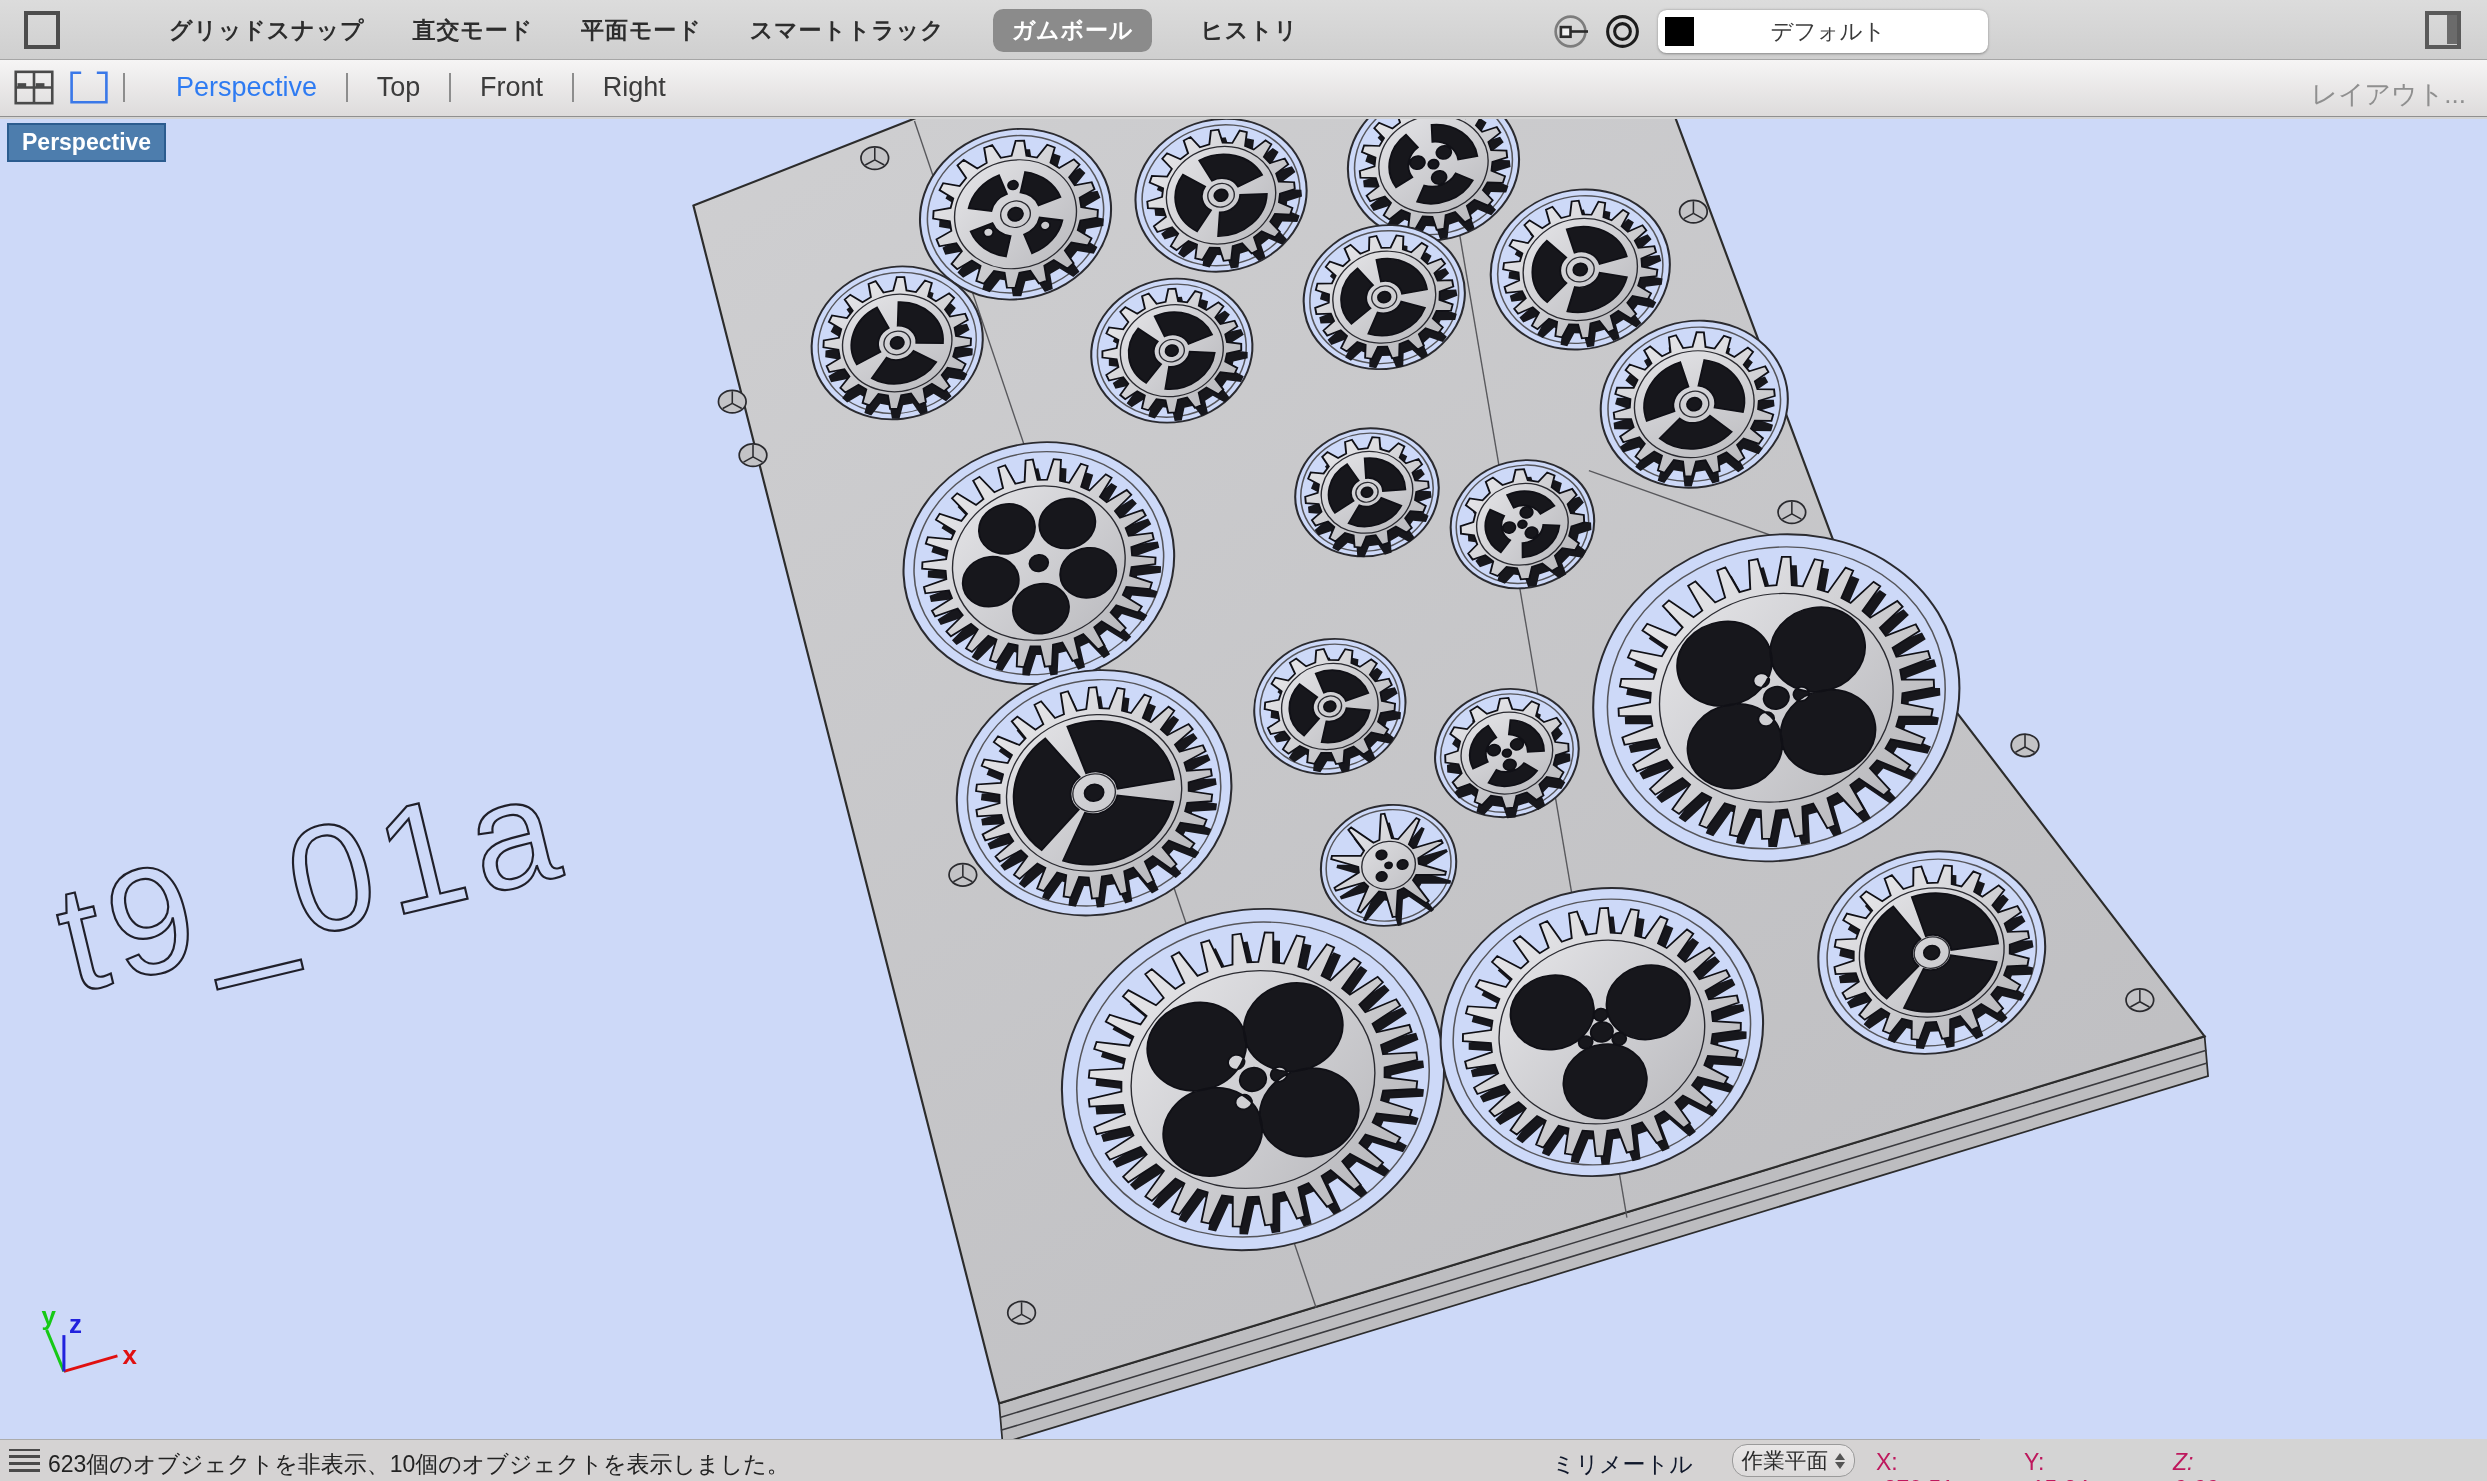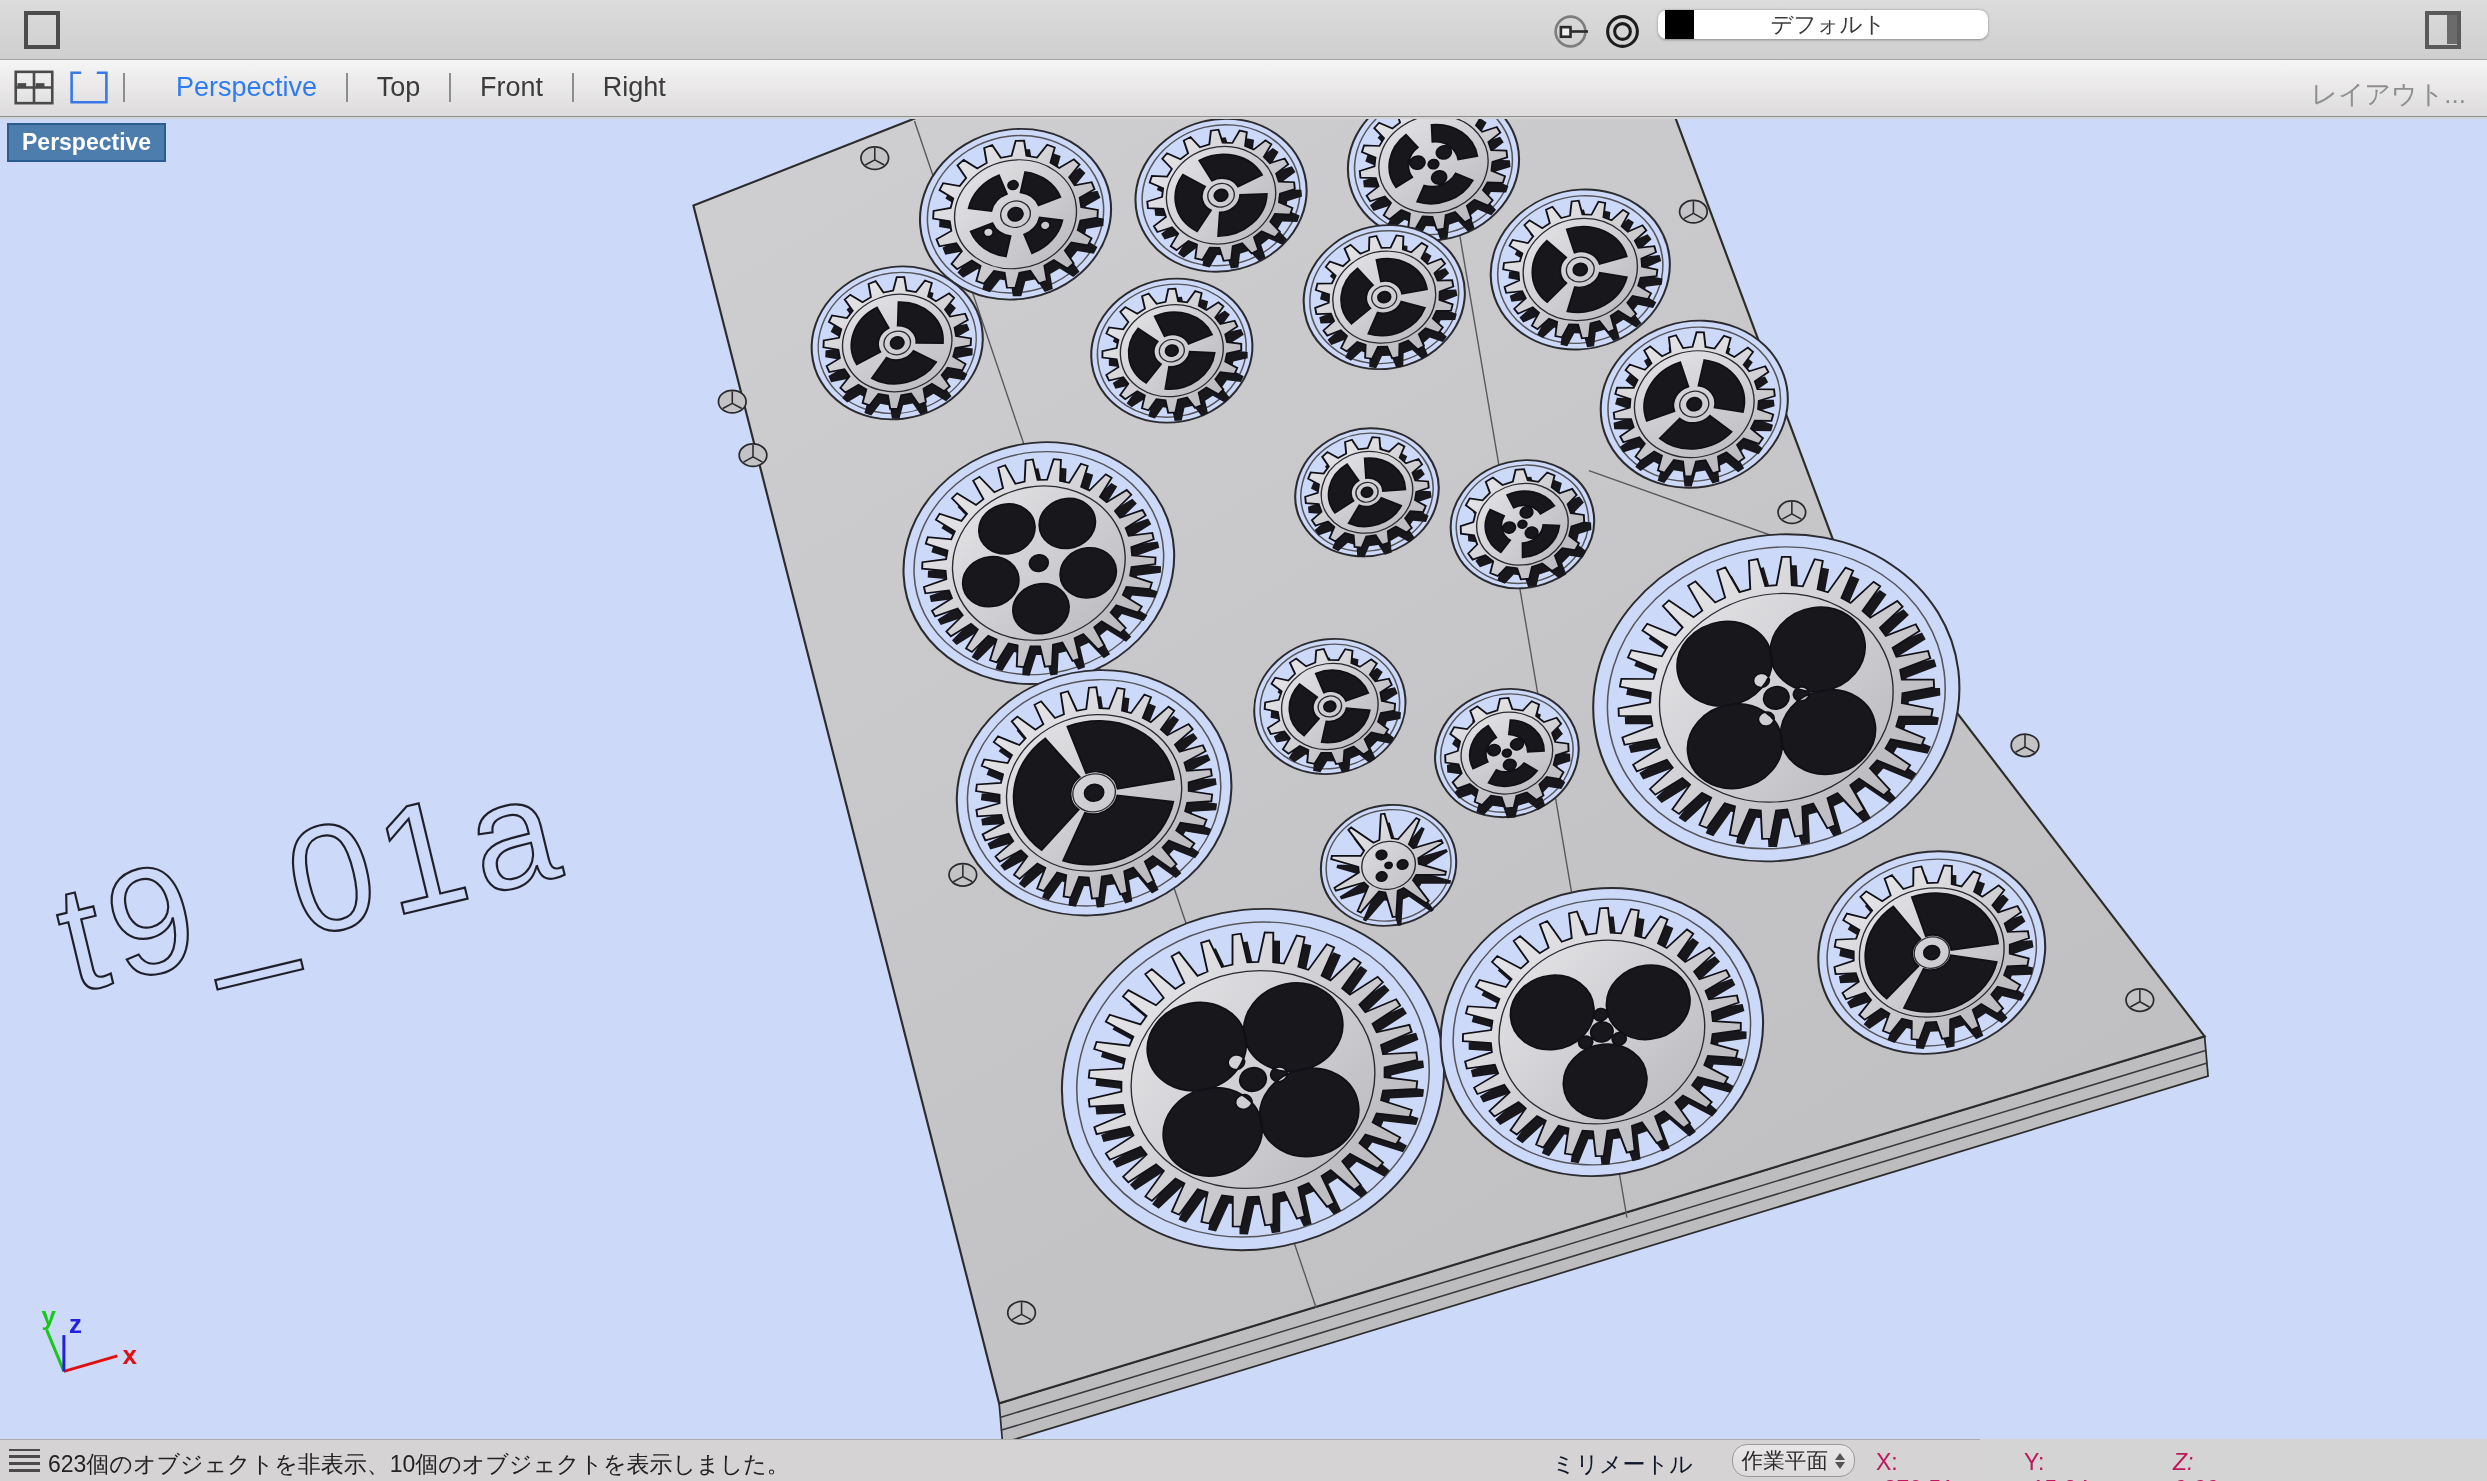--- a/index.html
+++ b/index.html
@@ -7,21 +7,21 @@
   .topbar { position:absolute; left:0; top:0; width:2487px; height:60px;
     background:linear-gradient(#dcdcdc,#cfcfcf); border-bottom:1.7px solid #a6a6a6; }
   .sidebar-toggle { position:absolute; top:11.2px; width:36px; height:38px; border:4.3px solid #4c4c4c; background:transparent; }
   .sidebar-toggle.left { left:24px; }
   .sidebar-toggle.right { left:2425px; border-color:#5a5a5a; }
   .sidebar-toggle.right::after { content:""; position:absolute; right:0; top:0; width:10.4px; height:29px; background:#6b6b6b; }
   .menu { position:absolute; left:169px; top:0; height:60px; display:flex; align-items:center; gap:48px; }
   .menu-item { font-size:23px; font-weight:700; color:#2d2d2d; letter-spacing:0.9px; white-space:nowrap; cursor:default; }
   .menu-item.pill { background:#8b8b8b; color:#ffffff; border-radius:10.4px; padding:6px 19px; }
   .tool-icon { position:absolute; top:14px; }
-  .layer-chip { position:absolute; left:1658px; top:9.5px; width:330px; height:29px; background:#ffffff;
+  .layer-chip { position:absolute; left:1658px; top:9.5px; width:330px; height:43px; background:#ffffff;
     border-radius:8.6px; box-shadow:0 0.9px 2.6px rgba(0,0,0,.35); display:flex; align-items:center; }
   .layer-swatch { width:29px; height:29px; margin-left:7px; }
   .layer-label { flex:1; text-align:center; font-size:22.5px; color:#3a3a3a; padding-right:26px; }
   .viewbar { position:absolute; left:0; top:60px; width:2487px; height:57px;
     background:linear-gradient(#f6f5f5,#dddbdb); border-bottom:1.7px solid #8f8f8f; }
   .viewtabs { position:absolute; left:147px; top:0; height:55px; display:flex; align-items:center; }
   .viewtab { font-size:27px; color:#3c3c3c; padding:0 29px; white-space:nowrap; cursor:default; }
   .viewtab.active { color:#2e7bf2; }
   .vt-div { width:1.7px; height:29px; background:#8d8d8d; }
   .layout-btn { position:absolute; right:21px; top:17px; font-size:26px; color:#8f8f8f; }
@@ -42,20 +42,28 @@
   .chev-up { width:0; height:0; border-left:5.2px solid transparent; border-right:5.2px solid transparent; border-bottom:7px solid #555; }
   .chev-dn { width:0; height:0; border-left:5.2px solid transparent; border-right:5.2px solid transparent; border-top:7px solid #555; }
   .coord { position:absolute; top:8.6px; color:#be185d; }
   .coord.x { left:1876px; } .coord.y { left:2024px; } .coord.z { left:2173px;font-style:italic; }
 </style>
 </head>
 <body>
 
 <div class="topbar">
   <div class="sidebar-toggle left"></div>
+  <div class="menu" id="menu">
+      <div class="menu-item">グリッドスナップ</div>
+      <div class="menu-item">直交モード</div>
+      <div class="menu-item">平面モード</div>
+      <div class="menu-item">スマートトラック</div>
+      <div class="menu-item pill">ガムボール</div>
+      <div class="menu-item">ヒストリ</div>
+    </div>
 
   <svg class="tool-icon" style="left:1553px" width="35" height="35" viewBox="0 0 40 40">
     <circle cx="20" cy="20" r="17" fill="none" stroke="#7d7d7d" stroke-width="3"></circle>
     <line x1="14" y1="20" x2="42" y2="20" stroke="#2c2c2c" stroke-width="3"></line>
     <rect x="9" y="15" width="11" height="11" fill="#f0f0f0" stroke="#2c2c2c" stroke-width="3"></rect>
   </svg>
   <svg class="tool-icon" style="left:1605px" width="35" height="35" viewBox="0 0 40 40">
     <circle cx="20" cy="20" r="17" fill="none" stroke="#1c1c1c" stroke-width="3.5"></circle>
     <circle cx="20" cy="20" r="9" fill="none" stroke="#1c1c1c" stroke-width="3.5"></circle>
   </svg>

